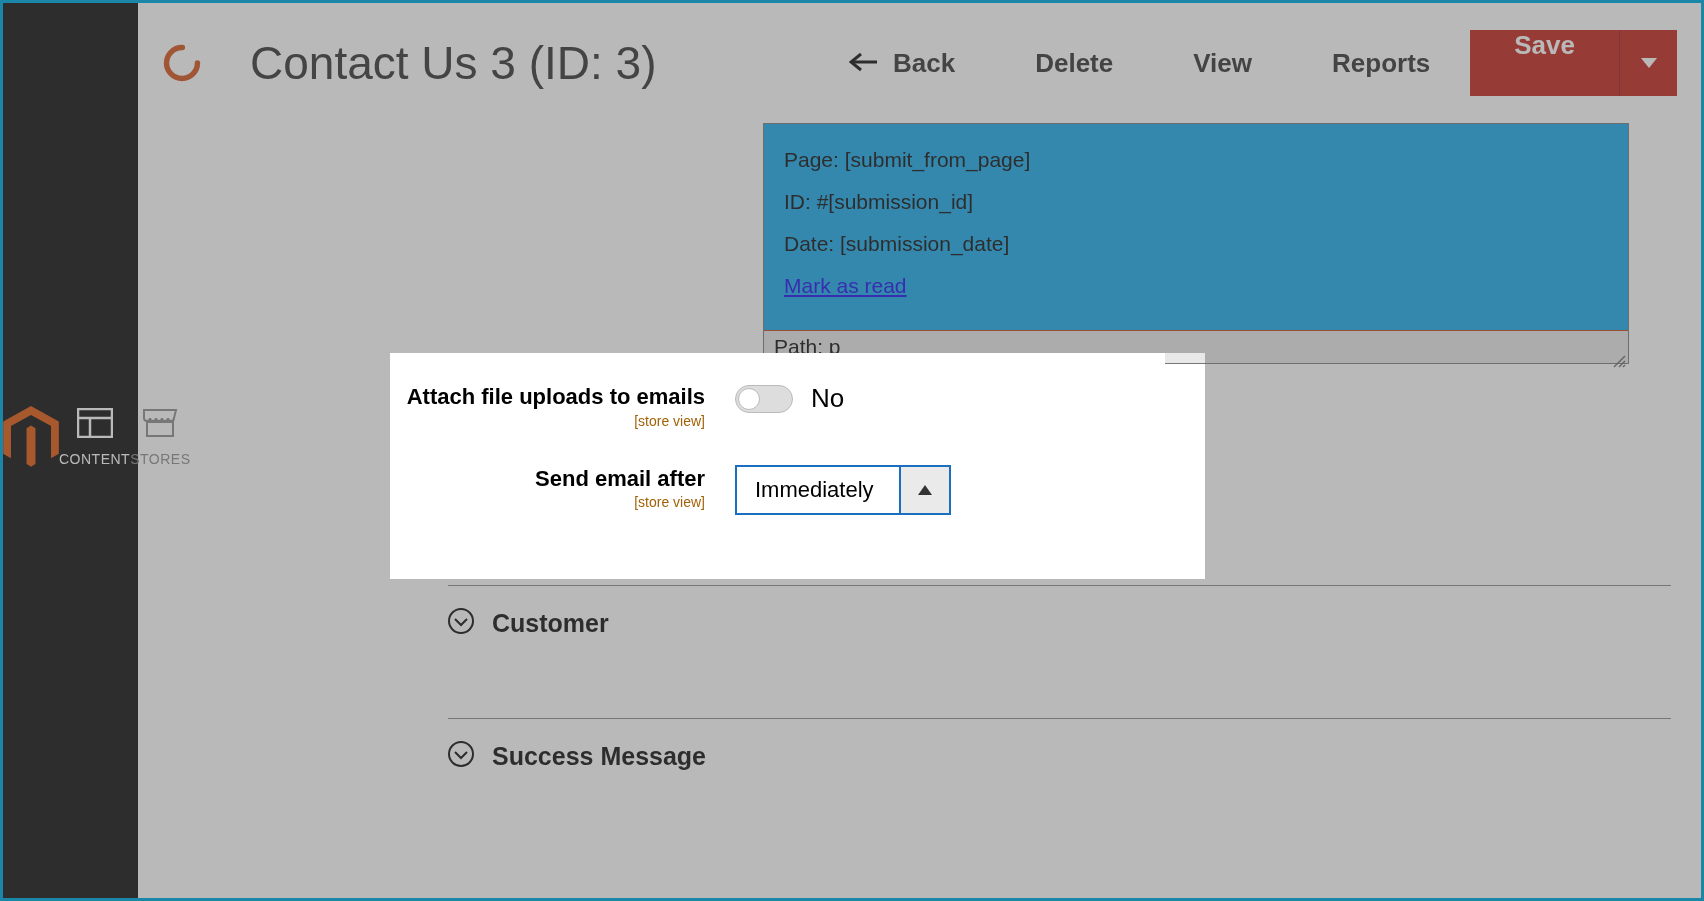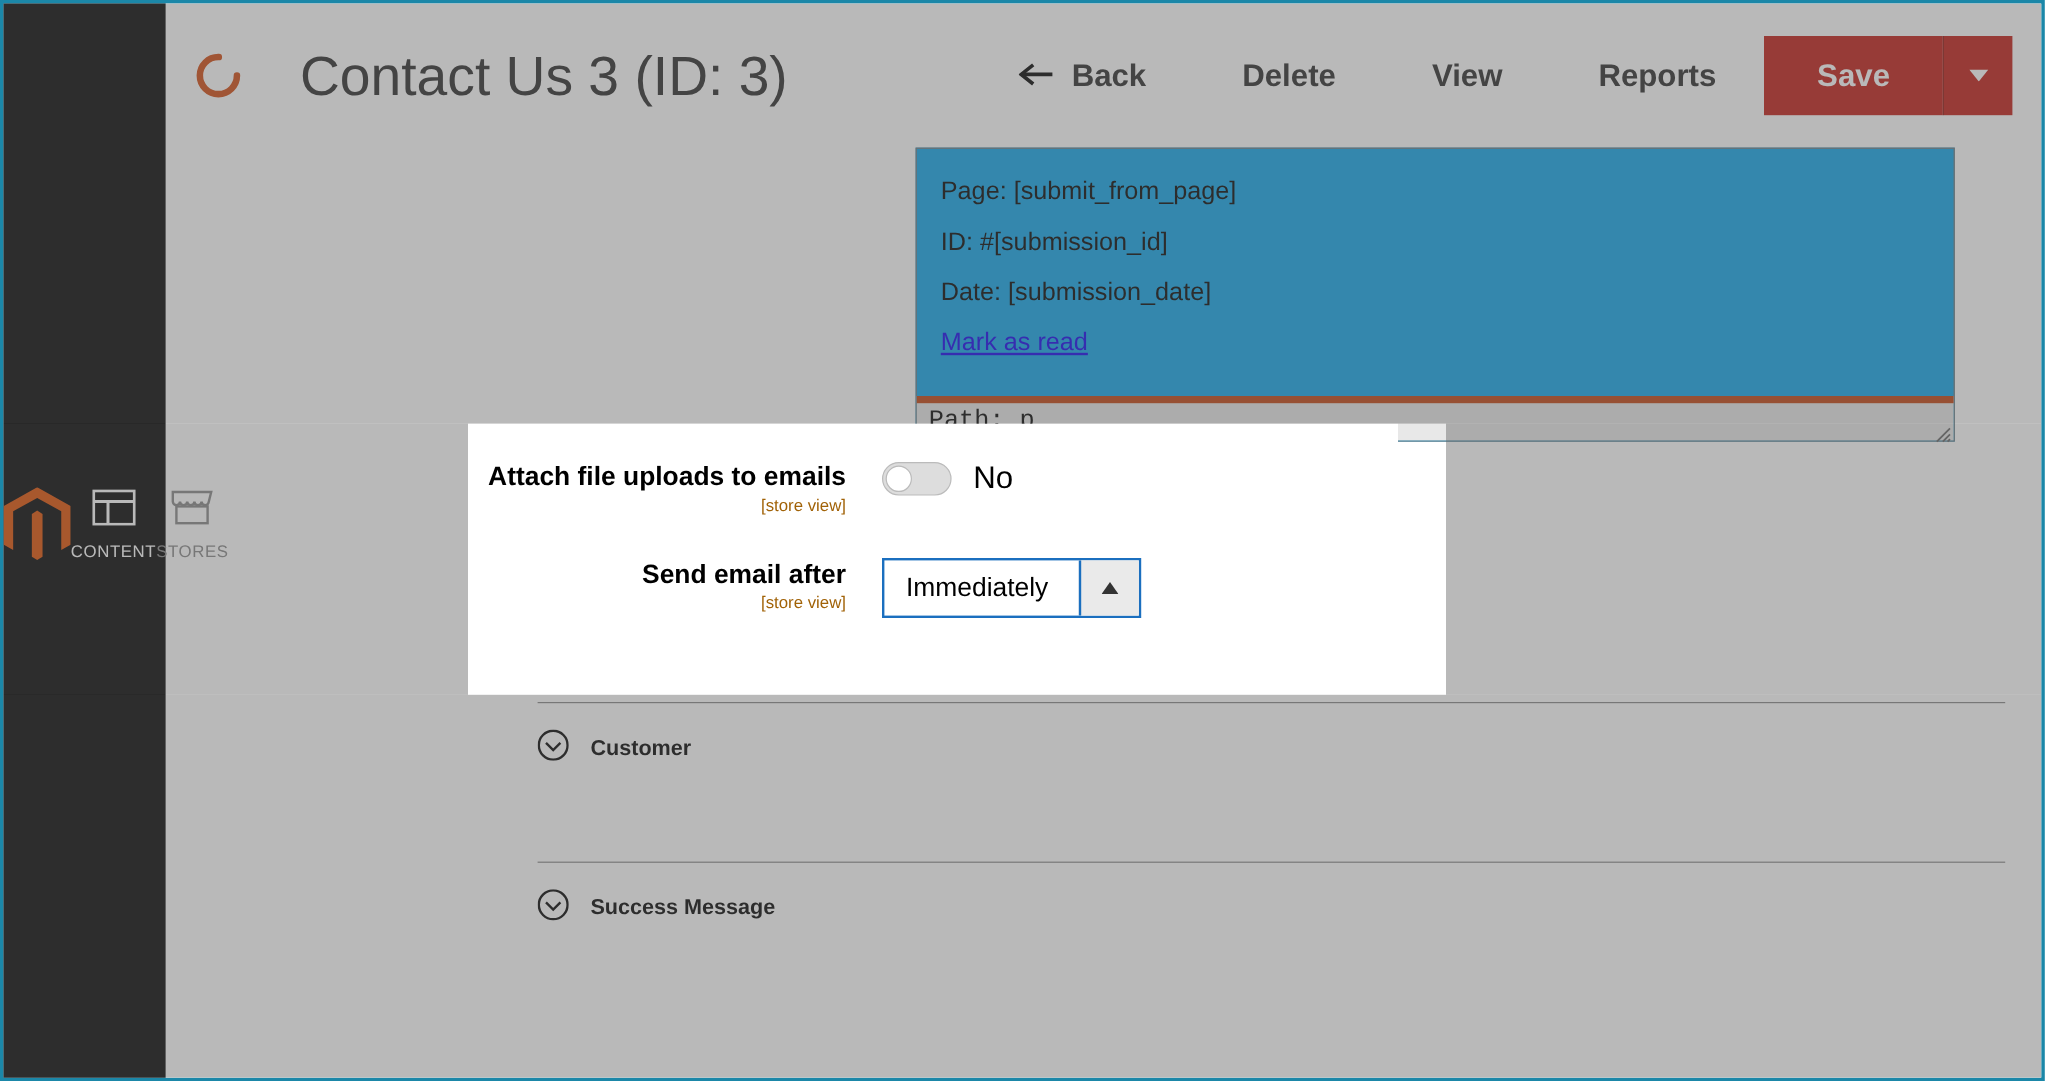--- a/index.html
+++ b/index.html
@@ -94,21 +94,21 @@
     gap:14px;
   }
   .save-btn {
     background:#c11b13;
     color:#fff;
     height:66px;
     padding: 0 44px;
     font-size:26px;
     font-weight:600;
     display:flex;
-    align-items:center;
+    align-items:flex-start;
     border:none;
     cursor:pointer;
   }
   .save-dd {
     background:#c11b13;
     color:#fff;
     height:66px;
     width:58px;
     display:flex;
     align-items:center;
@@ -132,27 +132,26 @@
     border:1px solid #777;
   }
   .editor-body {
     padding: 14px 20px;
     font-size:21px;
     color:#000;
   }
   .editor-body p { margin: 10px 0 18px 0; }
   .editor-body a { color:#1200ee; text-decoration:underline; font-weight:500;text-align:right;}
   .editor-path {
-    border-top:6px solid #c2410c;
+    border-top:1px solid #c2410c;
     background:#e8e8e8;
     padding:4px 10px;
     font-size:21px;
     color:#000;
     position:relative;
-    font-family:Liberation Mono, monospace;
   }
   .resize-handle {
     position:absolute;
     right:2px;
     bottom:0;
     width:14px;
     height:14px;
   }
   
   .highlight-panel {
@@ -239,21 +238,21 @@
     left:310px;
     right:30px;
     display:flex;
     align-items:center;
     gap:18px;
     padding: 22px 0 22px 0;
     border-top:1px solid #888;
     z-index:5;
   }
   .section .s-title {
-    font-size:18px;
+    font-size:25px;
     font-weight:700;
     color:#000;
   }
   .section.sec1 { top:462px; }
   .section.sec2 { top:595px; }
   
   .shade { position:absolute; background:rgba(100,100,100,0.45); z-index:20; pointer-events:none;}
   .shade.top { left:0; top:0; right:0; height:350px; }
   .shade.bottom { left:0; top:576px; right:0; bottom:0; }
   .shade.left { left:0; top:350px; width:387px; height:226px; }

